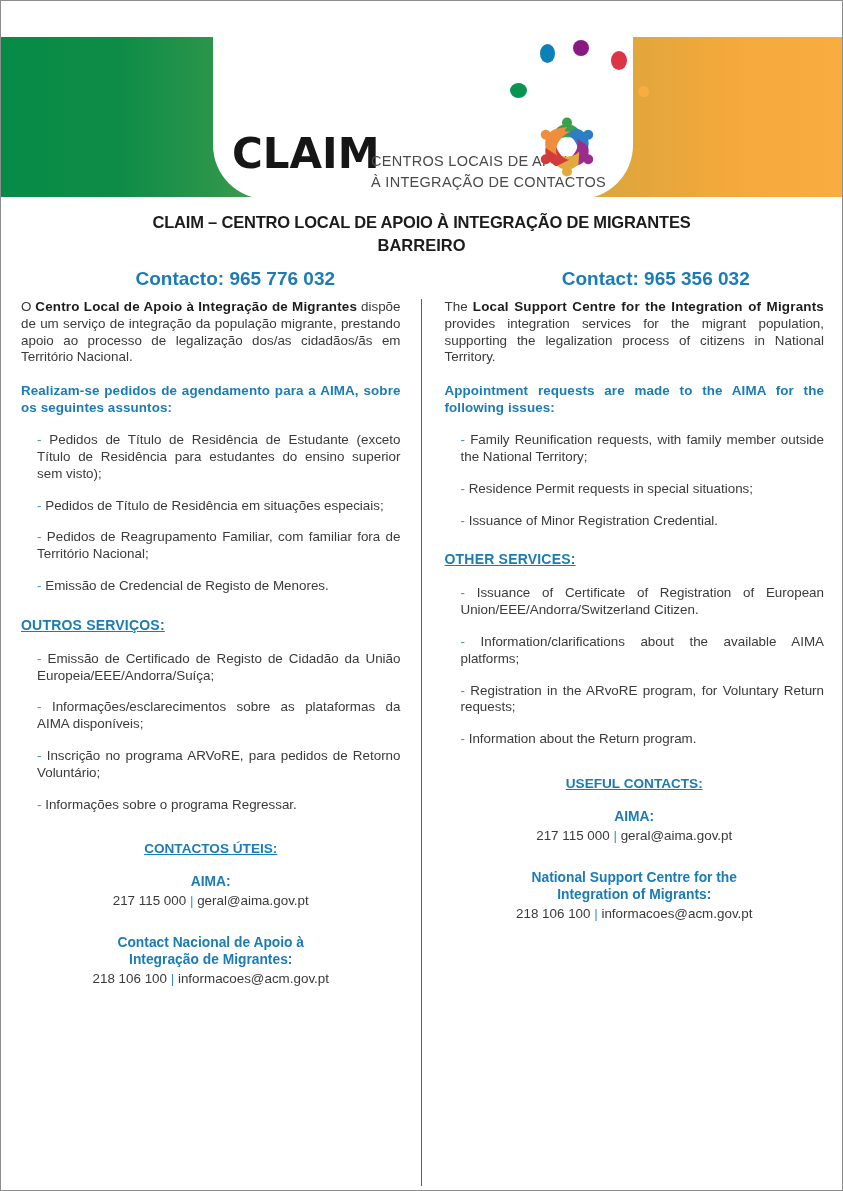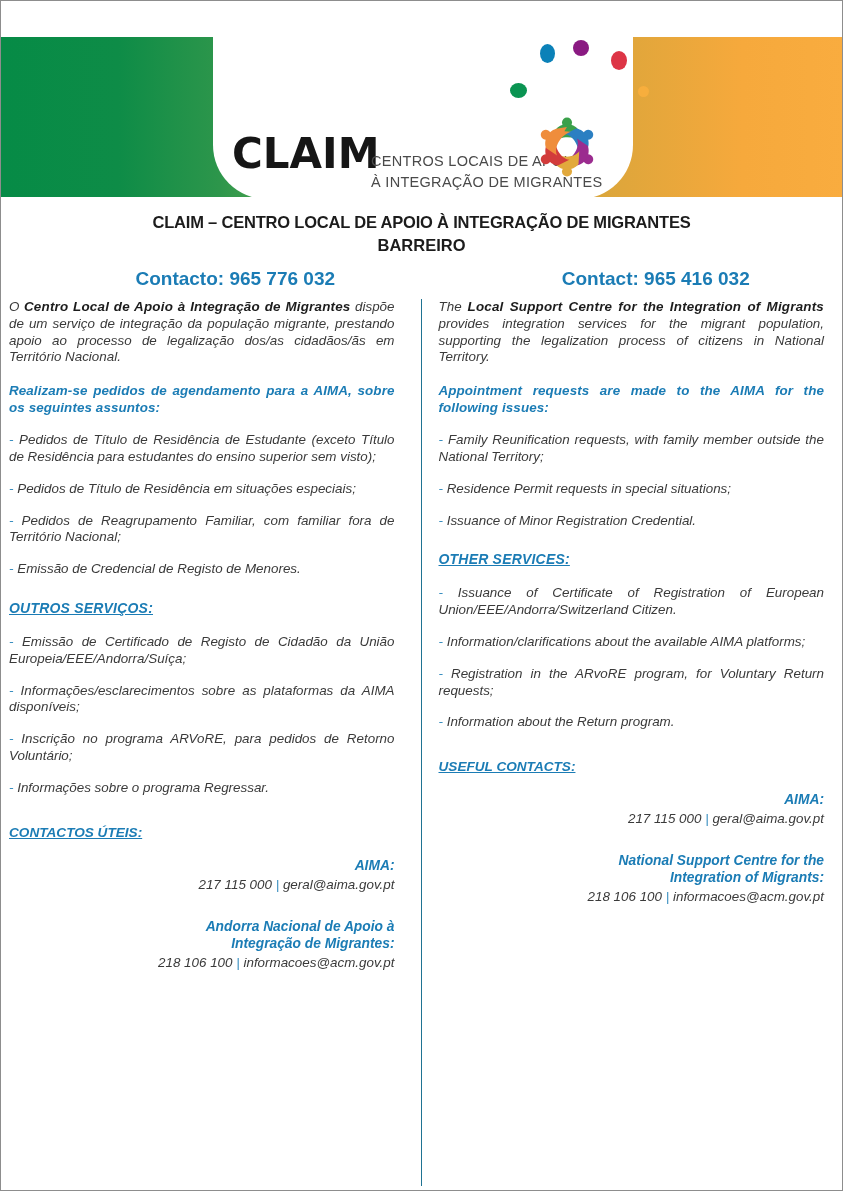--- a/index.html
+++ b/index.html
@@ -102,22 +102,21 @@
     font-size: 19px;
     font-weight: bold;
     padding-left: 48px;
   }
 
   
   .columns {
     position: relative;
     display: flex;
     margin-top: 9px;
-    padding: 0 18px 0 8px;
-    font-style: italic;
+    padding: 0 18px 0 20px;
   }
   .divider {
     position: absolute;
     left: 420px; top: 0px;
     width: 1px; height: 887px;
     background: #1f7392;
   }
   .col {
     width: 50%;
     padding-right: 22px;
@@ -137,21 +136,21 @@
     font-size: 13.4px;
     line-height: 17px;
     color: #1b7cb5;
     font-weight: bold;
     text-align: justify;
     margin-top: 16px;
     margin-bottom: 16px;
     letter-spacing: 0.1px;
   }
 
-  ul.items { list-style: none; }
+  ul.items { list-style: none; margin-left: 16px; }
   ul.items li {
     font-size: 13.4px;
     line-height: 16.8px;
     color: #3a3a3a;
     text-align: justify;
     margin-bottom: 15px;
   }
   ul.items li .dash { color: #3a8fc0; }
 
   .section-head {
@@ -159,28 +158,29 @@
     color: #1b7cb5;
     font-weight: bold;
     font-size: 14px;
     text-decoration: underline;
     margin-top: 22px;
     margin-bottom: 18px;
     letter-spacing: 0.2px;
   }
 
   .contacts-head {
+    text-align: center;
     color: #1b7cb5;
     font-weight: bold;
     font-size: 13.6px;
     text-decoration: underline;
     margin-top: 28px;
     margin-bottom: 17px;
   }
-  .contact-entry { text-align: right; margin-bottom: 26px; }
+  .contact-entry { text-align: center; margin-bottom: 26px; }
   .contact-entry .name {
     color: #1b7cb5; font-weight: bold;
     font-size: 13.8px; line-height: 17px;
   }
   .contact-entry .detail {
     color: #3a3a3a; font-size: 13.4px; margin-top: 3px;
   }
   .contact-entry .detail .sep { color: #3a8fc0; }
 </style>
 </head>
@@ -194,21 +194,21 @@
       <span class="dot blue"></span>
       <span class="dot purple"></span>
       <span class="dot red"></span>
       <span class="dot green"></span>
       <span class="dot orange"></span>
 
       <div class="logo-wordmark" style="position:absolute;left:19px;top:120px;">CLAIM</div>
 
       <div class="logo-tagline" style="position:absolute;left:158px;top:138px;">
         <div>CENTROS LOCAIS DE APOIO</div>
-        <div>À INTEGRAÇÃO DE MIGRANTES</div>
+        <div>À INTEGRAÇÃO DE CONTACTOS</div>
       </div>
 
       <svg class="people-mark" style="position:absolute;left:318px;top:98px;" viewBox="0 0 100 100">
         <g transform="translate(50,50)">
           <g transform="rotate(0)">
             <circle cx="0" cy="-34" r="7" fill="#3aa04a"></circle>
             <path d="M-16,-24 C-8,-34 8,-34 16,-24 L24,-14 L17,-14 L21,-6 C10,-16 -10,-16 -17,-6 Z" fill="#3aa04a"></path>
           </g>
           <g transform="rotate(60)">
             <circle cx="0" cy="-34" r="7" fill="#2b7fc2"></circle>
@@ -237,21 +237,21 @@
     <div class="banner-bottom-strip"></div>
   </div>
 
   <div class="title-block">
     <div class="title-line1">CLAIM – CENTRO LOCAL DE APOIO À INTEGRAÇÃO DE MIGRANTES</div>
     <div class="title-line2">BARREIRO</div>
   </div>
 
   <div class="contact-row">
     <div class="contact-cell">Contacto: 965 776 032</div>
-    <div class="contact-cell">Contact: 965 416 032</div>
+    <div class="contact-cell">Contact: 965 356 032</div>
   </div>
 
   <div class="columns">
     <div class="divider"></div>
 
     <div class="col left">
 
       <p class="body"><span>O </span><b>Centro Local de Apoio à Integração de Migrantes</b><span> dispõe de um serviço de integração da população migrante, prestando apoio ao processo de legalização dos/as cidadãos/ãs em Território Nacional.</span></p>
 
       <p class="lead">Realizam-se pedidos de agendamento para a AIMA, sobre os seguintes assuntos:</p>
@@ -283,21 +283,21 @@
       <div class="contacts-head">CONTACTOS ÚTEIS:</div>
 
       <div class="contact-entry">
         <div class="name">AIMA:</div>
         <div class="detail"><span>217 115 000</span>
           <span class="sep">|</span>
           <span>geral@aima.gov.pt</span></div>
       </div>
 
       <div class="contact-entry">
-        <div class="name" style="white-space:pre-line;">Andorra Nacional de Apoio à
+        <div class="name" style="white-space:pre-line;">Contact Nacional de Apoio à
 Integração de Migrantes:</div>
         <div class="detail"><span>218 106 100</span>
           <span class="sep">|</span>
           <span>informacoes@acm.gov.pt</span></div>
       </div>
 
     </div>
 
     <div class="col right">
 

